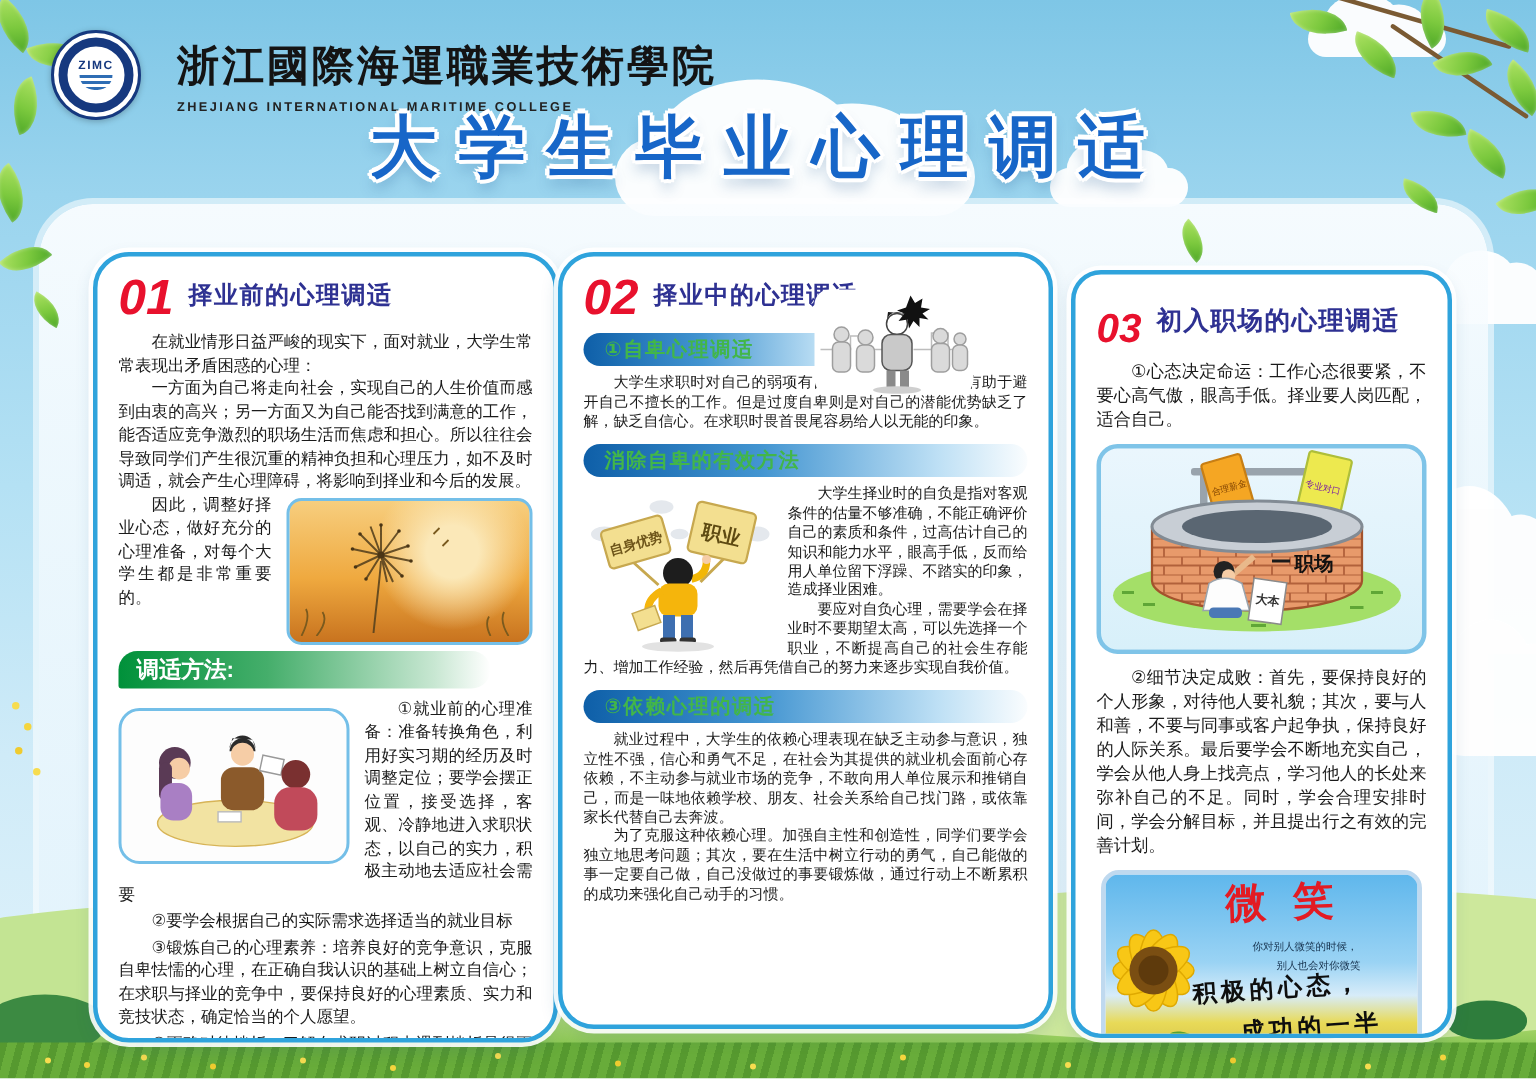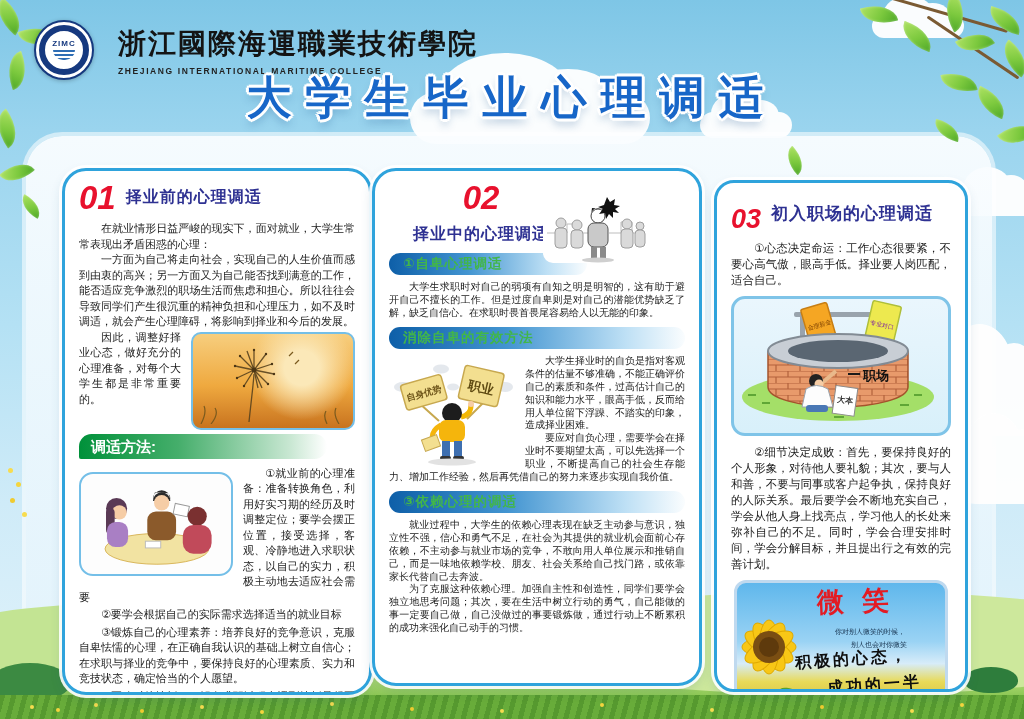--- a/index.html
+++ b/index.html
@@ -244,21 +244,21 @@
         </g>
         <circle cx="55" cy="23" r="7" fill="#fff" stroke="#444"></circle>
         <path d="M48 22 a7 7 0 0 1 14 0 l-1 -6 -12 -1 z" fill="#1a1a1a"></path>
         <rect x="45" y="30" width="20" height="24" rx="6" fill="#C9C9C9" stroke="#555"></rect>
         <rect x="48" y="54" width="6" height="12" fill="#8a8a8a"></rect>
           <rect x="57" y="54" width="6" height="12" fill="#8a8a8a"></rect>
         <path d="M64 4 l3 5 5 -3 -1 6 6 1 -5 3 4 4 -6 -1 0 6 -4 -4 -3 5 -1 -6 -6 1 4 -5 -5 -2 6 -2 z" fill="#111"></path>
         <ellipse cx="55" cy="67" rx="16" ry="2.5" fill="#cfcfcf"></ellipse>
       </svg>
     </figure>
-    <div class="p-head" style="margin-right:112px;flex-direction:column;">
+    <div class="p-head" style="margin-right:112px;">
       <span class="p-num">02</span>
       <span class="p-title">择业中的心理调适</span>
     </div>
     <div class="b-banner short">①自卑心理调适</div>
     <p class="t2">大学生求职时对自己的弱项有自知之明是明智的，这有助于避开自己不擅长的工作。但是过度自卑则是对自己的潜能优势缺乏了解，缺乏自信心。在求职时畏首畏尾容易给人以无能的印象。</p>
     <div class="b-banner">消除自卑的有效方法</div>
     <figure class="fig conceit">
       <svg width="126" height="110" viewBox="0 0 126 110">
         <g fill="#E4E8ED">
           <ellipse cx="14" cy="30" rx="9" ry="5"></ellipse>

